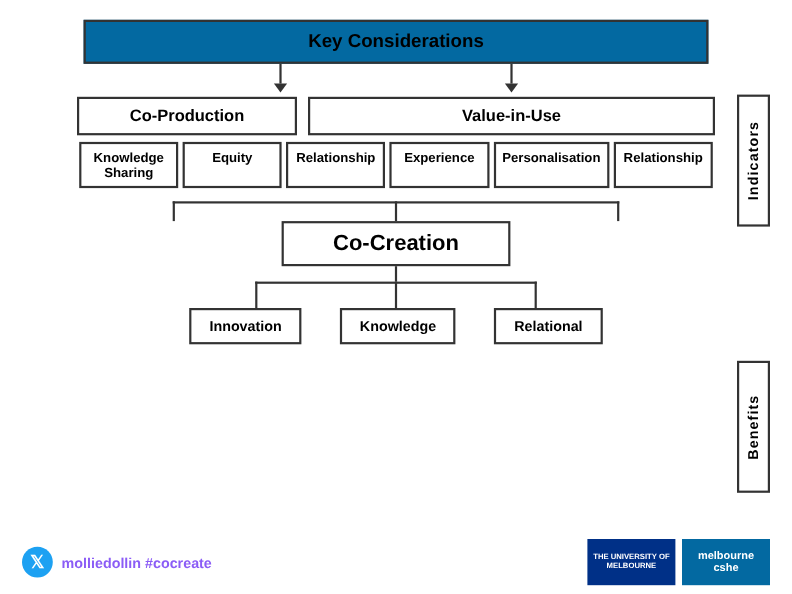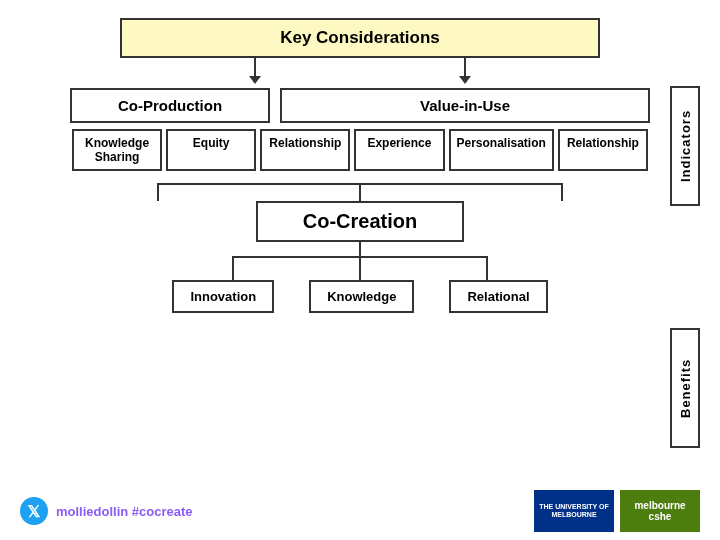--- a/index.html
+++ b/index.html
@@ -18,24 +18,24 @@
       position: relative;
     }
 
     
     .key-considerations-box {
       border: 2px solid #333;
       text-align: center;
       padding: 8px 16px;
       font-size: 17px;
       font-weight: bold;
-      width: 480px;
-      margin: 0 auto;
-      position: relative;
-      background: #fef9c3;
+      width: 568px;
+      margin: 0 auto;
+      position: relative;
+      background: #0369a1;
     }
 
     
     .arrows-row {
       display: flex;
       justify-content: space-around;
       width: 580px;
       margin: 0 auto;
       position: relative;
     }
@@ -331,21 +331,21 @@
       color: white;
       font-size: 8px;
       text-align: center;
       padding: 3px;
       font-weight: bold;
     }
 
     .cshe-logo {
       width: 80px;
       height: 42px;
-      background: #4d7c0f;
+      background: #0369a1;
       display: flex;
       align-items: center;
       justify-content: center;
       color: white;
       font-size: 8px;
       text-align: center;
       padding: 3px;
       font-weight: bold;
     }
   </style>

